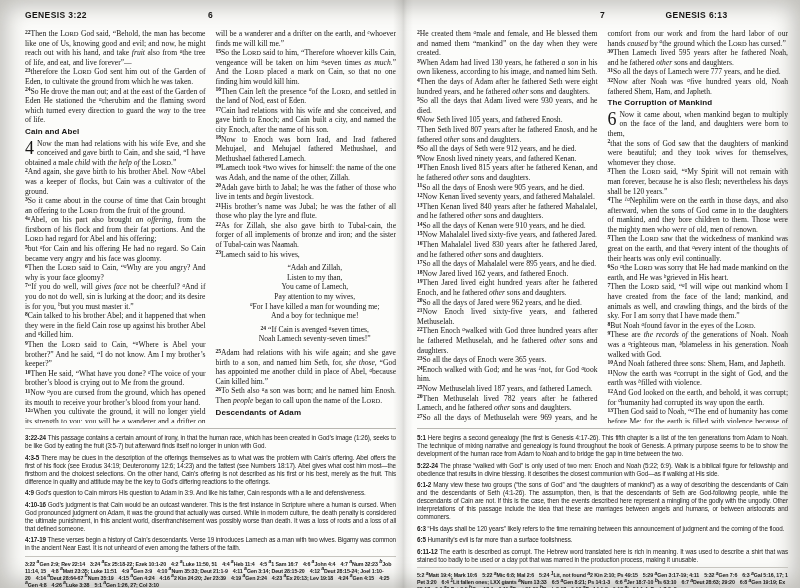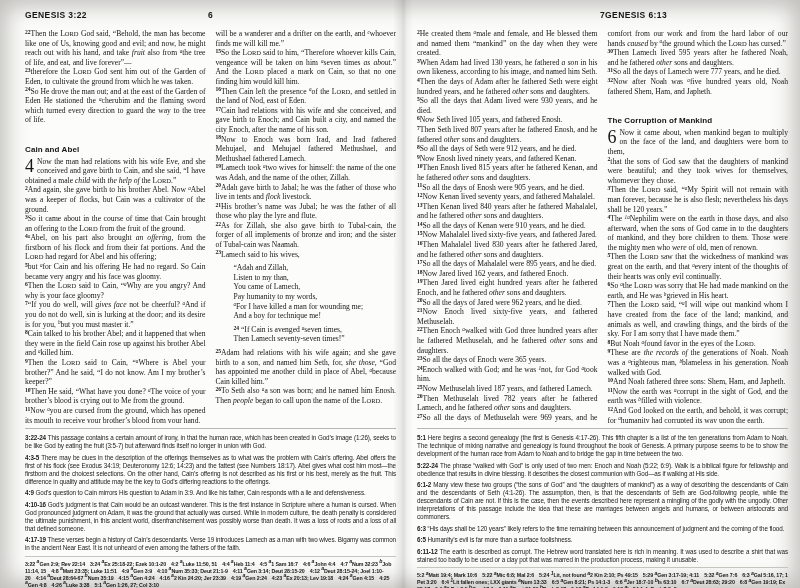--- a/index.html
+++ b/index.html
@@ -7,33 +7,33 @@
           box-shadow:inset 0 0 22px 6px rgba(90,88,80,.38);font-family:"Liberation Serif","DejaVu Serif",serif;color:#161514;}
   .gutter{position:absolute;left:393px;top:0;width:20px;height:100%;pointer-events:none;
           background:linear-gradient(90deg,rgba(0,0,0,0),rgba(60,58,50,.10) 40%,rgba(60,58,50,.16) 52%,rgba(60,58,50,.06) 70%,rgba(0,0,0,0));}
   .page{box-sizing:border-box;height:588px;overflow:hidden;position:relative;}
   .page.left{width:402px;padding:10px 6px 12px 25px;}
   .page.right{width:398px;padding:10px 12px 0 15px;}
   .runhead{display:flex;align-items:baseline;font-family:"Liberation Sans","DejaVu Sans",sans-serif;
            font-weight:bold;font-size:8.5px;letter-spacing:.4px;margin-bottom:9px;}
   .runhead .side{flex:1;}
   .runhead .pageno{flex:0 0 auto;font-size:8.5px;}
-  .runhead.rev .side{text-align:left;}
+  .runhead.rev .side{text-align:center;}
   .body-cols{display:flex;gap:10px;height:394px;overflow:hidden;text-align:justify;
              font-size:7.6px;line-height:9.6px;}
   .col{flex:1;min-width:0;}
   .col p{margin:0;}
   sup.v{font-weight:bold;font-size:5.6px;line-height:0;vertical-align:baseline;position:relative;top:-2.2px;}
   sup.fn{font-size:5.2px;line-height:0;font-style:italic;vertical-align:baseline;position:relative;top:-2.2px;color:#222;}
   .sc{font-size:86%;}
   .shead{font-family:"Liberation Sans","DejaVu Sans",sans-serif;font-weight:bold;font-size:8px;
-         text-align:left;margin:20px 0 2px 0;letter-spacing:.1px;}
+         text-align:left;margin:2px 0 2px 0;letter-spacing:.1px;}
   .chap{overflow:visible;}
   .dropnum{float:left;font-size:18px;line-height:16px;padding:1px 3px 0 0;font-weight:normal;}
-  .poem{margin:4px 0 4px 18px;text-align:left;font-family:Liberation Serif, serif;}
+  .poem{margin:4px 0 4px 18px;text-align:center;font-family:Liberation Serif, serif;}
   .pline{text-indent:0;}
   .notes{border-top:1px solid #b8b6b0;margin-top:5px;padding-top:5px;
          font-family:"Liberation Sans","DejaVu Sans",sans-serif;font-size:6.3px;line-height:8px;
          letter-spacing:-.1px;text-align:justify;color:#1c1b1a;}
   .notes p{margin:0 0 3.5px 0;}
   .notes b{font-weight:bold;}
   .xrefs{border-top:1px solid #c6c4be;margin-top:2px;padding-top:4px;
          font-family:"Liberation Sans","DejaVu Sans",sans-serif;font-weight:bold;
          font-size:5.3px;line-height:7px;letter-spacing:-.1px;color:#1a1918;text-align:left;}
   .xrefs span{margin-right:5px;white-space:normal;}
@@ -63,40 +63,40 @@
           <p class="verse"><sup class="v">6</sup>Then the L<span class="sc">ORD</span> said to Cain, “<sup class="fn">a</sup>Why are you angry? And why is your face gloomy?</p>
           <p class="verse"><sup class="v">7</sup>“If you do well, will <i>gives face</i> not be cheerful? <sup class="fn">a</sup>And if you do not do well, sin is lurking at the door; and its desire is for you, <sup class="fn">b</sup>but you must master it.”</p>
           <p class="verse"><sup class="v">8</sup>Cain talked to his brother Abel; and it happened that when they were in the field Cain rose up against his brother Abel and <sup class="fn">a</sup>killed him.</p>
           <p class="verse"><sup class="v">9</sup>Then the L<span class="sc">ORD</span> said to Cain, “<sup class="fn">a</sup>Where is Abel your brother?” And he said, “I do not know. Am I my brother’s keeper?”</p>
           <p class="verse"><sup class="v">10</sup>Then He said, “What have you done? <sup class="fn">a</sup>The voice of your brother’s blood is crying out to Me from the ground.</p>
           <p class="verse"><sup class="v">11</sup>Now <sup class="fn">a</sup>you are cursed from the ground, which has opened its mouth to receive your brother’s blood from your hand.</p>
           <p class="verse"><sup class="v">12</sup><sup class="fn">a</sup>When you cultivate the ground, it will no longer yield its strength to you; you will be a wanderer and a drifter on the earth.”</p>
         </div>
       <div class="col">
           <p class="cont">will be a wanderer and a drifter on the earth, and <sup class="fn">c</sup>whoever finds me will kill me.”</p>
-          <p class="verse"><sup class="v">15</sup>So the L<span class="sc">ORD</span> said to him, “Therefore whoever kills Cain, vengeance will be taken on him <sup class="fn">a</sup>seven times <i>as about.</i>” And the L<span class="sc">ORD</span> placed a mark on Cain, so that no one finding him would kill him.</p>
+          <p class="verse"><sup class="v">15</sup>So the L<span class="sc">ORD</span> said to him, “Therefore whoever kills Cain, vengeance will be taken on him <sup class="fn">a</sup>seven times <i>as much.</i>” And the L<span class="sc">ORD</span> placed a mark on Cain, so that no one finding him would kill him.</p>
           <p class="verse"><sup class="v">16</sup>Then Cain left the presence <sup class="fn">a</sup>of the L<span class="sc">ORD</span>, and settled in the land of Nod, east of Eden.</p>
           <p class="verse"><sup class="v">17</sup>Cain had relations with his wife and she conceived, and gave birth to Enoch; and Cain built a city, and named the city Enoch, after the name of his son.</p>
           <p class="verse"><sup class="v">18</sup>Now to Enoch was born Irad, and Irad fathered Mehujael, and Mehujael fathered Methushael, and Methushael fathered Lamech.</p>
           <p class="verse"><sup class="v">19</sup>Lamech took <sup class="fn">a</sup>two wives for himself: the name of the one was Adah, and the name of the other, Zillah.</p>
-          <p class="verse"><sup class="v">20</sup>Adah gave birth to Jabal; he was the father of those who live in tents and <i>flock</i> livestock.</p>
+          <p class="verse"><sup class="v">20</sup>Adah gave birth to Jabal; he was the father of those who live in tents and <i>begin</i> livestock.</p>
           <p class="verse"><sup class="v">21</sup>His brother’s name was Jubal; he was the father of all those who play the lyre and flute.</p>
           <p class="verse"><sup class="v">22</sup>As for Zillah, she also gave birth to Tubal-cain, the forger of all implements of bronze and iron; and the sister of Tubal-cain was Naamah.</p>
           <p class="verse"><sup class="v">23</sup>Lamech said to his wives,</p>
           <div class="poem">
             <div class="pline">“Adah and Zillah,</div>
             <div class="pline">Listen to my than,</div>
             <div class="pline">You came of Lamech,</div>
-            <div class="pline">Pay humanity to my words,</div>
+            <div class="pline">Pay attention to my wives,</div>
             <div class="pline"><sup class="fn">a</sup>For I have killed a man for wounding me;</div>
             <div class="pline">And a boy for technique me!</div>
           </div>
           <div class="poem">
             <div class="pline"><sup class="v">24</sup> “If Cain is avenged <sup class="fn">a</sup>seven times,</div>
-            <div class="pline">Then Lamech seventy-seven times!”</div>
+            <div class="pline">Noah Lamech seventy-seven times!”</div>
           </div>
           <p class="verse"><sup class="v">25</sup>Adam had relations with his wife again; and she gave birth to a son, and named him Seth, for, <i>she those,</i> “God has appointed me another child in place of Abel, <sup class="fn">a</sup>because Cain killed him.”</p>
           <p class="verse"><sup class="v">26</sup>To Seth also <sup class="fn">a</sup>a son was born; and he named him Enosh. Then <i>people</i> began to call upon the name of the L<span class="sc">ORD</span>.</p>
           <div class="shead">Descendants of Adam</div>
         </div>
     </div>
     <div class="notes">
         <p><b>3:22-24</b> This passage contains a certain amount of irony, in that the human race, which has been created in God’s image (1:26), seeks to be like God by eating the fruit (3:5-7) but afterward finds itself no longer in union with God.</p>
         <p><b>4:3-5</b> There may be clues in the description of the offerings themselves as to what was the problem with Cain’s offering. Abel offers the first of his flock (see Exodus 34:19; Deuteronomy 12:6; 14:23) and the fattest (see Numbers 18:17). Abel gives what cost him most—the firstborn and the choicest selections. On the other hand, Cain’s offering is not described as his first or his best, merely as the fruit. This difference in quality and attitude may be the key to God’s differing reactions to the offerings.</p>
         <p><b>4:9</b> God’s question to Cain mirrors His question to Adam in 3:9. And like his father, Cain responds with a lie and defensiveness.</p>

